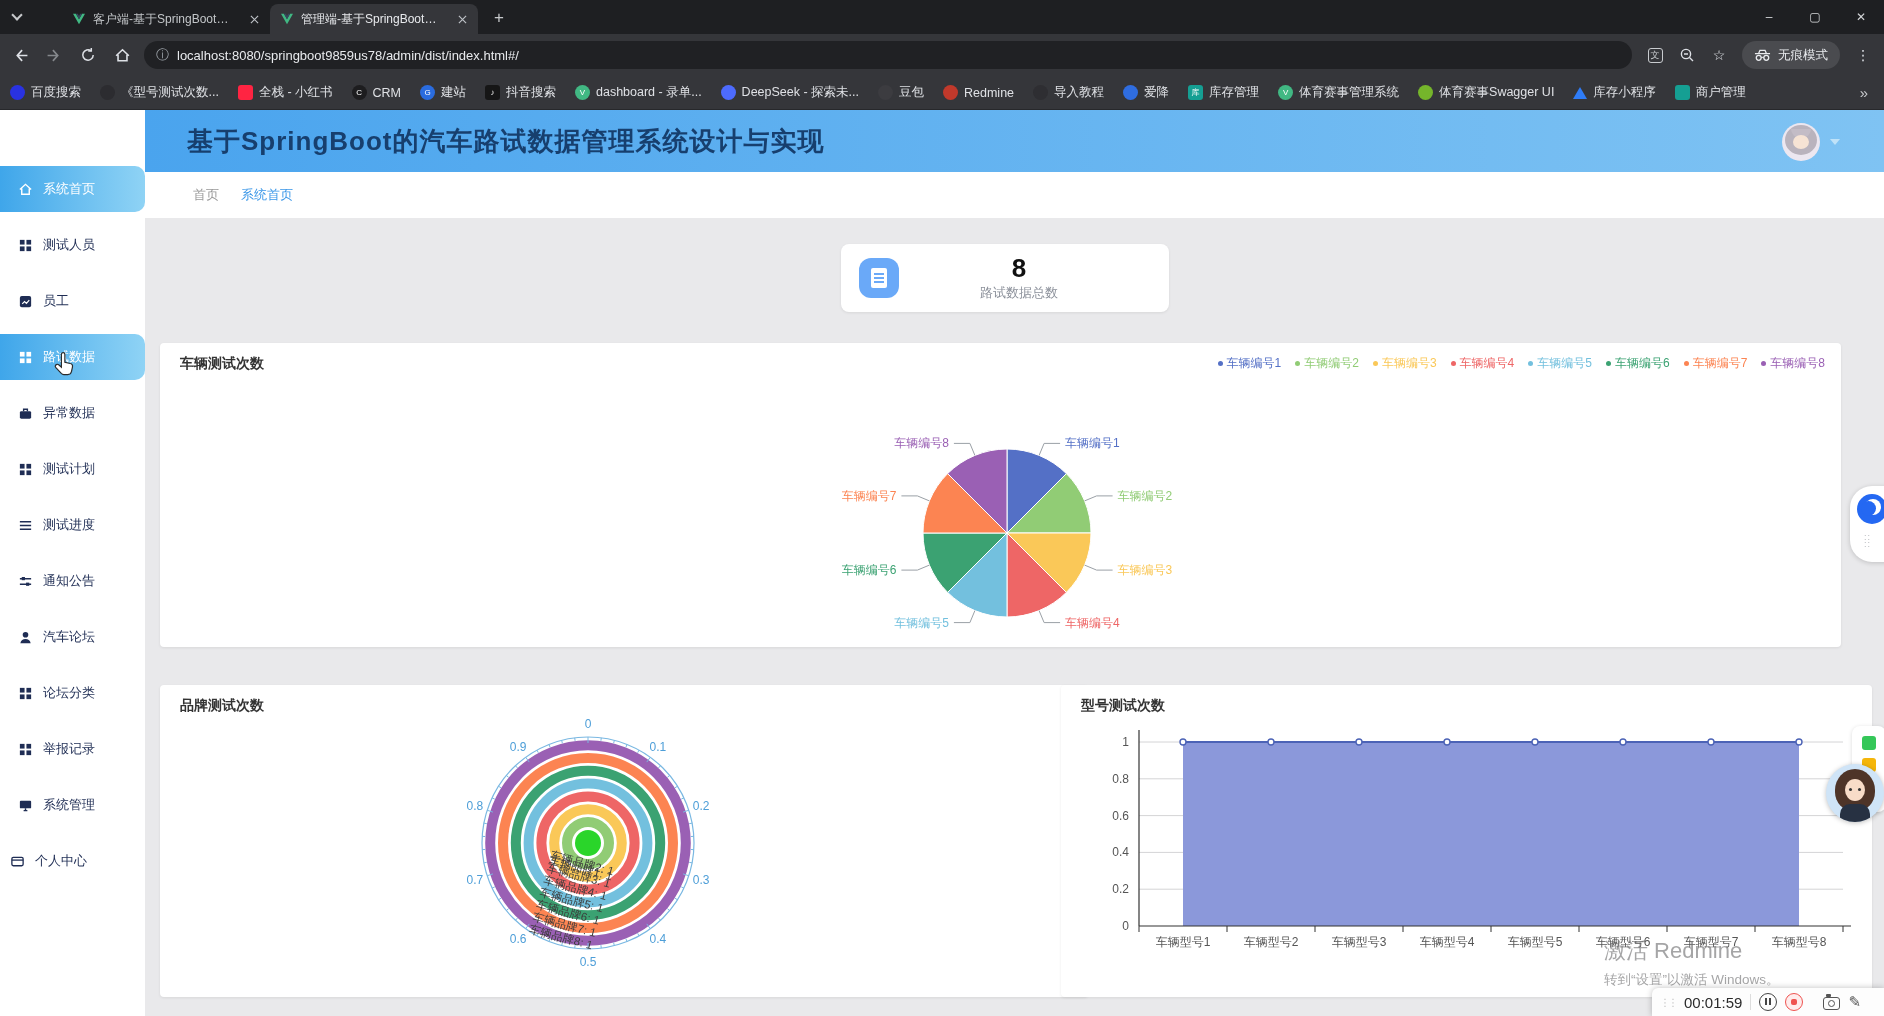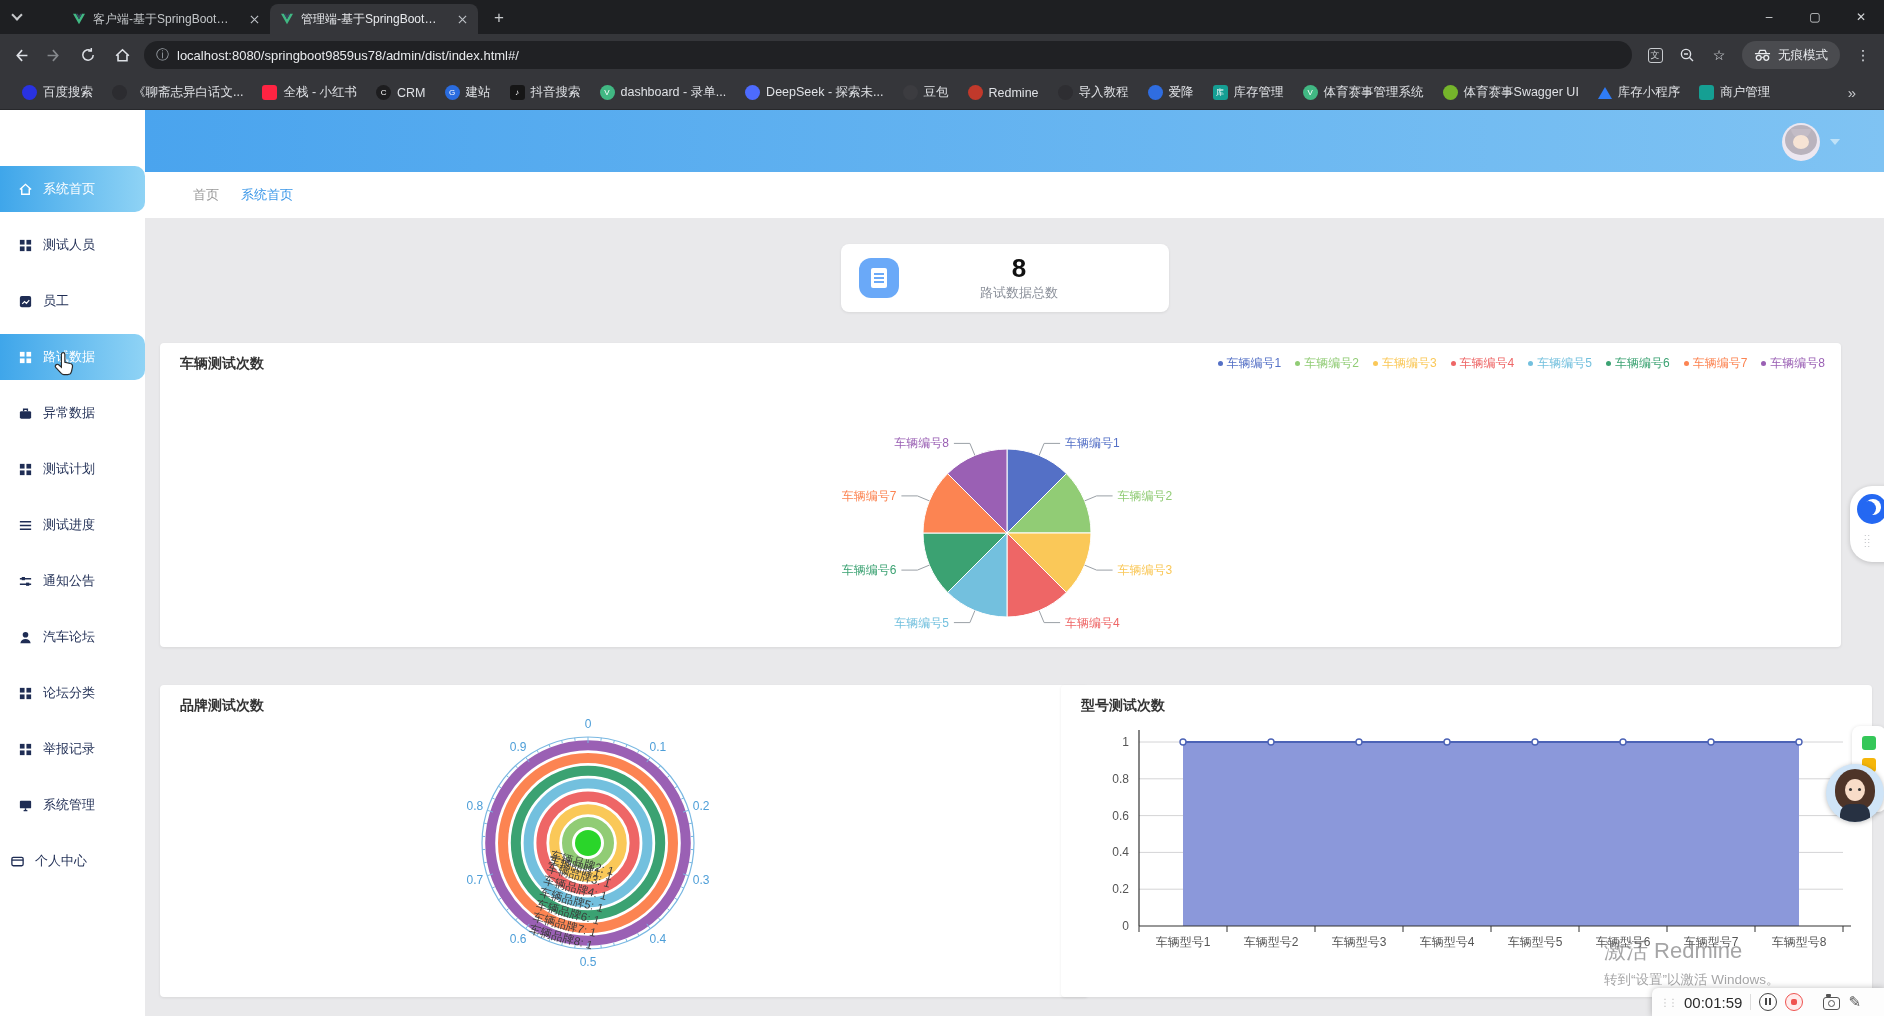--- a/index.html
+++ b/index.html
@@ -32,21 +32,21 @@
     display:flex; align-items:center; padding:0 12px; color:#e8eaed; font-size:13px; gap:8px; }
   .urlpill .info { color:#9aa0a6; font-size:13px; }
   .tbright { display:flex; align-items:center; gap:6px; margin-right:8px; }
   .tbic { width:26px; height:26px; display:flex; align-items:center; justify-content:center; color:#dee1e6; font-size:14px; }
   .transq { width:15px; height:15px; border:1.4px solid #c9cccf; border-radius:3px; color:#c9cccf;
     font-size:9px; display:flex; align-items:center; justify-content:center; }
   .incogpill { height:28px; background:#4a4b4f; border-radius:14px; color:#e8eaed; font-size:12.5px;
     display:flex; align-items:center; gap:7px; padding:0 12px; margin:0 4px; }
 
   .bookmarksbar { position:absolute; left:0; top:76px; width:100%; height:34px; background:#35363a;
-    border-bottom:1px solid #27282b; display:flex; align-items:center; padding:0 22px; overflow:hidden; }
+    border-bottom:1px solid #27282b; display:flex; align-items:center; padding:0 10px; overflow:hidden; }
   .bm { display:flex; align-items:center; gap:6px; color:#dfe1e5; font-size:12.5px; margin-right:19px; white-space:nowrap; }
   .bmic { width:15px; height:15px; border-radius:50%; display:flex; align-items:center; justify-content:center;
     color:#fff; font-size:8px; flex:none; }
   .bmic.sq { border-radius:3px; }
   .bmic.tri { background:none !important; width:0; height:0; border-left:7px solid transparent;
     border-right:7px solid transparent; border-bottom:12px solid #2f7cf6; border-radius:0; }
   .bmmore { margin-left:auto; color:#c7c9cc; font-size:15px; padding-right:6px; }
 
   
   .sidebar { position:absolute; left:0; top:110px; width:145px; height:906px; background:#fff; padding-top:56px; }
@@ -238,21 +238,21 @@
   </div>
 
   <div class="bookmarksbar">
     <div id="bookmarks" style="display:flex;align-items:center;">
         <div class="bm">
           <span class="bmic " style="background: rgb(41, 50, 225);"></span>
           <span>百度搜索</span>
         </div>
         <div class="bm">
           <span class="bmic " style="background: rgb(44, 44, 48);"></span>
-          <span>《聊斋志异白话文...</span>
+          <span>《型号测试次数...</span>
         </div>
         <div class="bm">
           <span class="bmic sq" style="background: rgb(255, 36, 66);"></span>
           <span>全栈 - 小红书</span>
         </div>
         <div class="bm">
           <span class="bmic " style="background: rgb(29, 29, 31);">C</span>
           <span>CRM</span>
         </div>
         <div class="bm">
@@ -434,20 +434,21 @@
           <svg width="15" height="15" viewBox="0 0 16 16">
             <rect x="2" y="3.5" width="12" height="9" rx="1.5" stroke="#1f2d54" stroke-width="1.4" fill="none"></rect>
             <path d="M2 6.5h12" stroke="#1f2d54" stroke-width="1.4"></path>
           </svg>
         </span>
         <span>个人中心</span>
       </div>
     </aside>
 
   <div class="banner">
+    <h1>基于SpringBoot的汽车路试数据管理系统设计与实现</h1>
     <div class="avatarwrap">
       <div class="avatar">
           <div class="hair"></div>
           <div class="bang"></div>
           <div class="face"></div>
         </div>
       <div class="caret"></div>
     </div>
   </div>
 

